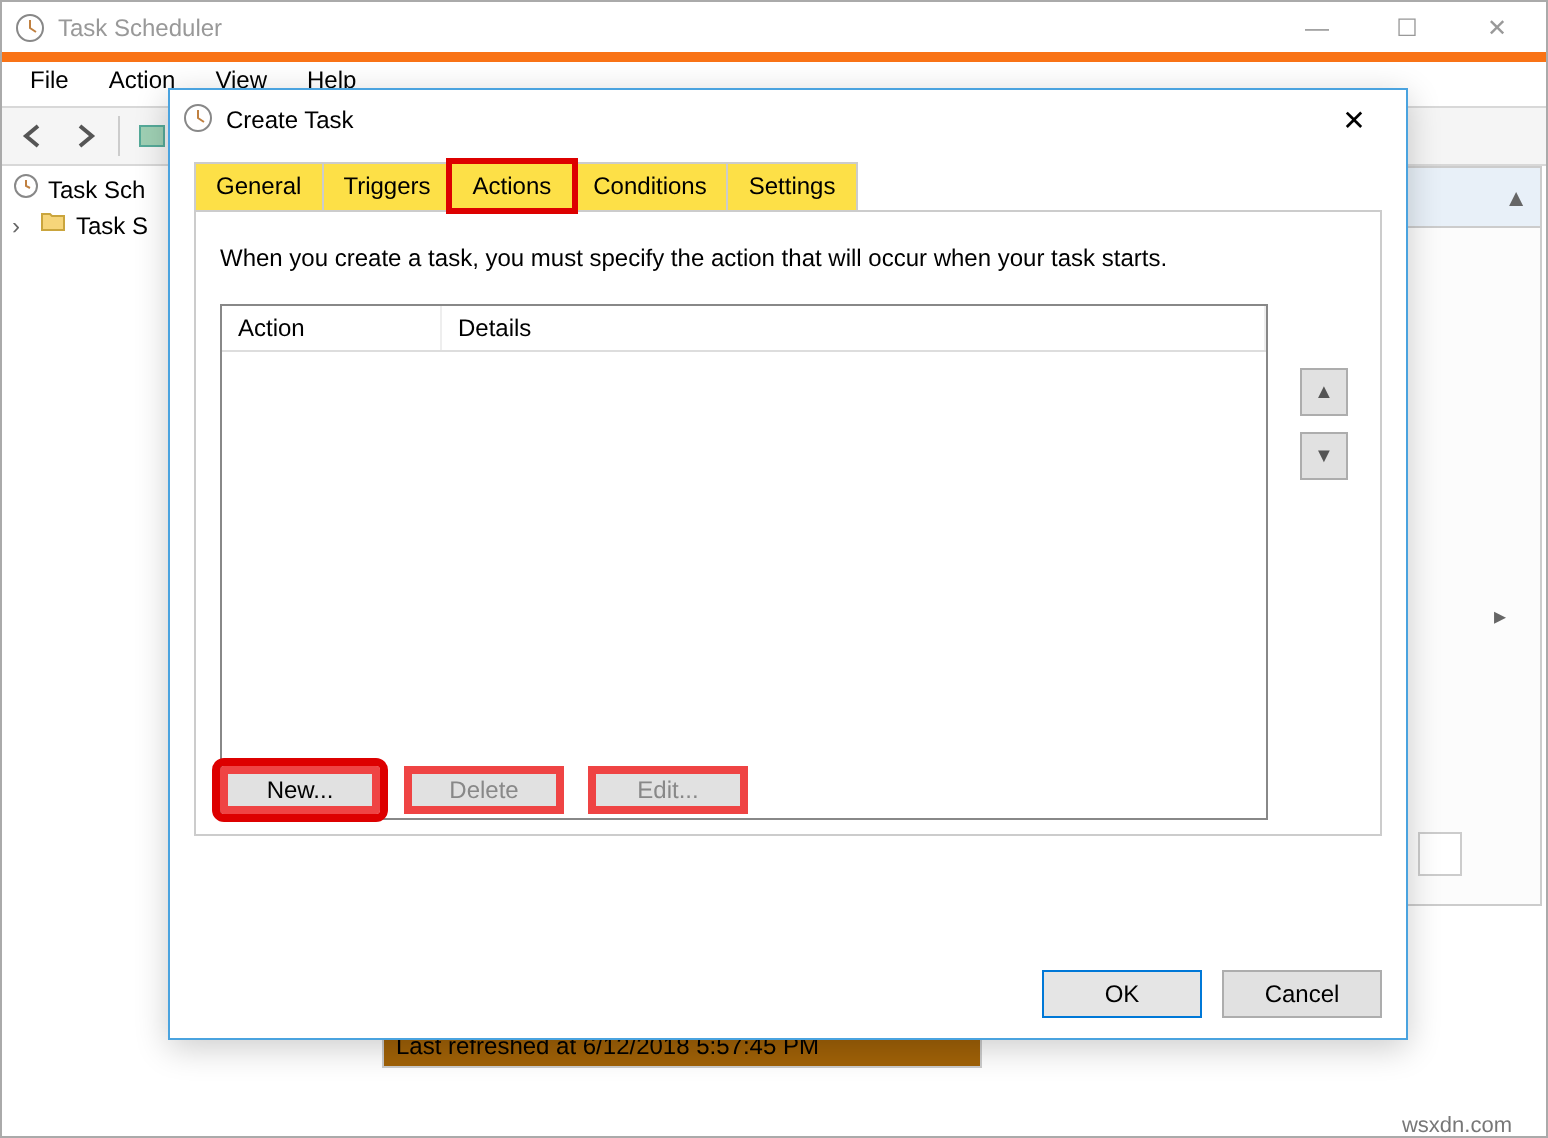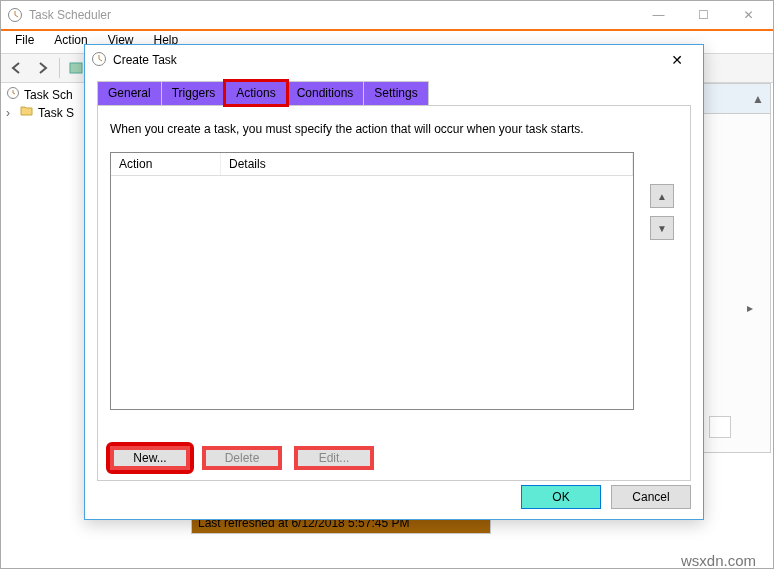--- a/index.html
+++ b/index.html
@@ -1,74 +1,74 @@
 <!DOCTYPE html>
 <html><head>
   <meta charset="utf-8">
   <style>
     * { box-sizing: border-box; font-family: "Segoe UI", Tahoma, sans-serif; font-size: 12px; }
     body { margin: 0; background: #fff; width: 774px; height: 569px; position: relative; overflow: hidden; }
 
     
     .main-window { position: absolute; top: 0; left: 0; right: 0; bottom: 0; border: 1px solid #aaa; }
-    .main-titlebar { height: 30px; display: flex; align-items: center; padding: 0 2px 0 6px; background: #fff; border-bottom: 2px solid #f97316; }
+    .main-titlebar { height: 30px; display: flex; align-items: center; padding: 0 2px 0 6px; background: #fff; border-bottom: 5px solid #f97316; }
     .main-titlebar .icon { width: 16px; height: 16px; margin-right: 6px; }
     .main-titlebar .title { flex: 1; color: #999; }
     .win-btn { width: 45px; height: 28px; display: flex; align-items: center; justify-content: center; color: #999; }
     .menubar { height: 22px; display: flex; align-items: flex-start; gap: 4px; padding: 0 6px; }
     .menubar span { padding: 2px 8px; }
     .toolbar { height: 30px; display: flex; align-items: center; gap: 2px; padding: 0 4px; border-top: 1px solid #d8d8d8; border-bottom: 1px solid #d8d8d8; background: #f5f5f5; }
     .tb-btn { width: 24px; height: 24px; display: flex; align-items: center; justify-content: center; border: 1px solid transparent; }
     .tb-sep { width: 1px; height: 20px; background: #ccc; margin: 0 2px; }
 
     .tree-pane { position: absolute; top: 84px; left: 1px; width: 175px; bottom: 44px; background: #fff; }
     .tree-item { display: flex; align-items: center; gap: 4px; padding: 1px 4px; }
     .tree-item .expander { width: 10px; color: #666; }
 
     .right-panel { position: absolute; top: 82px; right: 2px; width: 68px; height: 370px; border: 1px solid #ccc; background: #fcfcfc; }
     .right-panel-head { background: #e8f0f8; height: 30px; border-bottom: 1px solid #ccc; display: flex; align-items: center; justify-content: flex-end; padding: 0 6px; color: #666; }
     .right-chevron { position: absolute; right: 20px; top: 300px; color: #666; }
 
     .status-box { position: absolute; left: 190px; bottom: 34px; width: 300px; height: 22px; border: 1px solid #ccc; display: flex; align-items: center; padding: 0 6px; background: #a16207; }
     .status-btn { position: absolute; right: 42px; bottom: 130px; width: 22px; height: 22px; border: 1px solid #ccc; background: #fff; }
 
-    .footer { position: absolute; bottom: 0; right: 18px; font-size: 15px; color: #777; }
+    .footer { position: absolute; bottom: 0; right: 18px; font-size: 11px; color: #777; }
 
     
     .dialog { position: absolute; left: 84px; top: 44px; width: 620px; height: 476px; border: 1px solid #4aa3df; background: #fff; box-shadow: 0 4px 16px rgba(0,0,0,0.2); }
     .dialog-titlebar { height: 30px; display: flex; align-items: center; padding: 5px 6px; }
     .dialog-titlebar .title { flex: 1; margin-left: 6px; }
     .dialog-close { width: 40px; height: 28px; display: flex; align-items: center; justify-content: center; font-size: 14px; }
 
     .tabs { display: flex; margin: 6px 12px 0 12px; }
-    .tab { padding: 4px 10px; border: 1px solid #ccc; border-bottom: none; background: #8b5cf6; margin-right: -1px; position: relative; }
+    .tab { padding: 4px 10px; border: 1px solid #ccc; border-bottom: none; background: #fde047; margin-right: -1px; position: relative; }
     .tab.active { border-bottom: 1px solid #fff; z-index: 2; }
     .tab.highlighted { outline: 3px solid #d00; outline-offset: -1px; }
-    .tab-panel { border: 1px solid #ccc; margin: 0 12px; padding: 12px; position: relative; height: 376px; background: #fff; }
+    .tab-panel { border: 1px solid #ccc; margin: 0 12px; padding: 12px; position: relative; height: 313px; background: #fff; }
 
     .instruction { margin: 4px 0 16px 0; }
 
     .list-box { border: 1px solid #888; height: 258px; display: flex; flex-direction: column; }
     .list-header { display: flex; border-bottom: 1px solid #ddd; background: #fff; }
     .list-header .col { padding: 4px 8px; border-right: 1px solid #eee; }
     .col-action { width: 110px; }
     .col-details { flex: 1; }
     .list-body { flex: 1; background: #fff; }
 
     .side-btns { position: absolute; right: 16px; top: 78px; display: flex; flex-direction: column; gap: 8px; }
     .side-btn { width: 24px; height: 24px; border: 1px solid #adadad; background: #e1e1e1; display: flex; align-items: center; justify-content: center; color: #555; font-size: 10px; }
 
     .action-btns { position: absolute; left: 12px; bottom: 10px; display: flex; gap: 12px; }
     .btn { width: 80px; height: 24px; border: 4px solid #ef4444; background: #e1e1e1; display: flex; align-items: center; justify-content: center; }
     .btn.disabled { color: #888; }
     .btn.highlighted { outline: 4px solid #d00; outline-offset: 0px; border-radius: 2px; }
 
     .dialog-btns { position: absolute; right: 12px; bottom: 10px; display: flex; gap: 10px; }
     .dlg-btn { width: 80px; height: 24px; border: 1px solid #adadad; background: #e1e1e1; display: flex; align-items: center; justify-content: center; }
-    .dlg-btn.primary { border: 1px solid #0078d7; background: #5eead4; }
+    .dlg-btn.primary { border: 1px solid #0078d7; background: #e5e5e5; }
 
     .list-wrapper { display: flex; }
     .list-wrapper .list-box { flex: 1; }
     .list-wrapper .side-col { width: 44px; }
   </style>
 </head>
 <body>
 
 <div class="main-window">
   <div class="main-titlebar">

